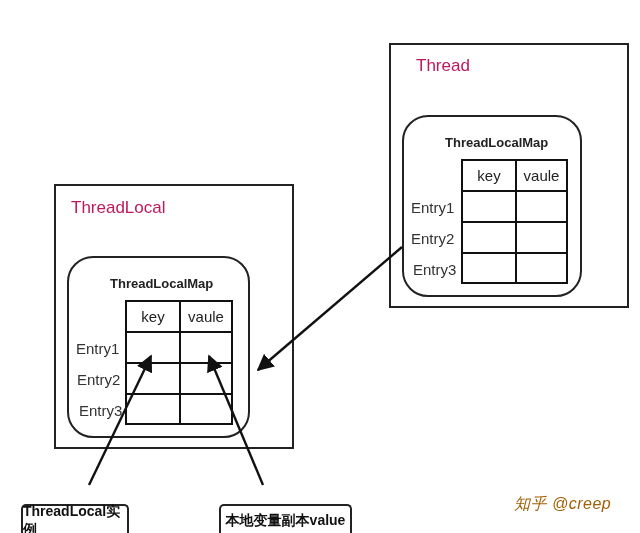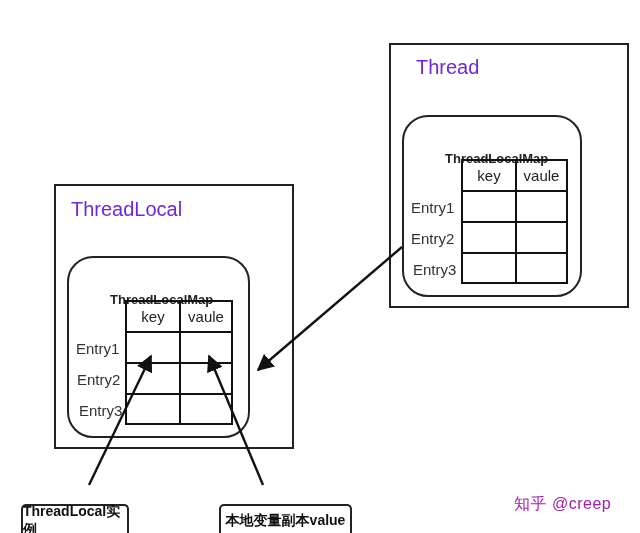--- a/index.html
+++ b/index.html
@@ -1,28 +1,28 @@
 <!DOCTYPE html>
 <html><head>
   <meta charset="utf-8">
   <style>
     html, body { margin: 0; padding: 0; background: #ffffff; }
     body { width: 640px; height: 533px; position: relative; overflow: hidden;
            font-family: "Liberation Sans", "DejaVu Sans", sans-serif; color: #1a1a1a; }
     .box { position: absolute; border: 2px solid #222; box-sizing: border-box; background: transparent; }
     .rbox { position: absolute; border: 2px solid #222; border-radius: 26px; box-sizing: border-box; }
-    .title { position: absolute; font-size: 20px; color: #6d28d9; }
-    .map-title { position: absolute; font-size: 13px; font-weight: bold; color: #222; margin-top: 16px; }
+    .title { position: absolute; font-size: 17px; color: #be185d; }
+    .map-title { position: absolute; font-size: 13px; font-weight: bold; color: #222; }
     table.map { position: absolute; border-collapse: collapse; }
     table.map td { border: 2px solid #111; padding: 0; text-align: center; font-size: 15px; color: #222; box-sizing: border-box; }
     .entry { position: absolute; font-size: 15px; color: #333; }
     .label-box { position: absolute; border: 2px solid #222; border-bottom: none; border-radius: 5px 5px 0 0;
                  box-sizing: border-box; font-size: 14px; font-weight: bold; color: #111;
                  display: flex; align-items: center; justify-content: center; }
-    .watermark { position: absolute; font-size: 16px; color: #a21caf; letter-spacing: 0.5px; }
+    .watermark { position: absolute; font-size: 16px; color: #a16207; letter-spacing: 0.5px; font-style: italic; }
     svg.arrows { position: absolute; left: 0; top: 0; }
   </style>
 </head>
 <body>
 
 <div class="box" style="left:389px; top:43px; width:240px; height:265px;"></div>
 <div class="title" style="left:416px; top:56px;">Thread</div>
 <div class="rbox" style="left:402px; top:115px; width:180px; height:182px;"></div>
 <div class="map-title" style="left:445px; top:135px;">ThreadLocalMap</div>
 <table class="map" style="left:461px; top:159px; width:107px;">

